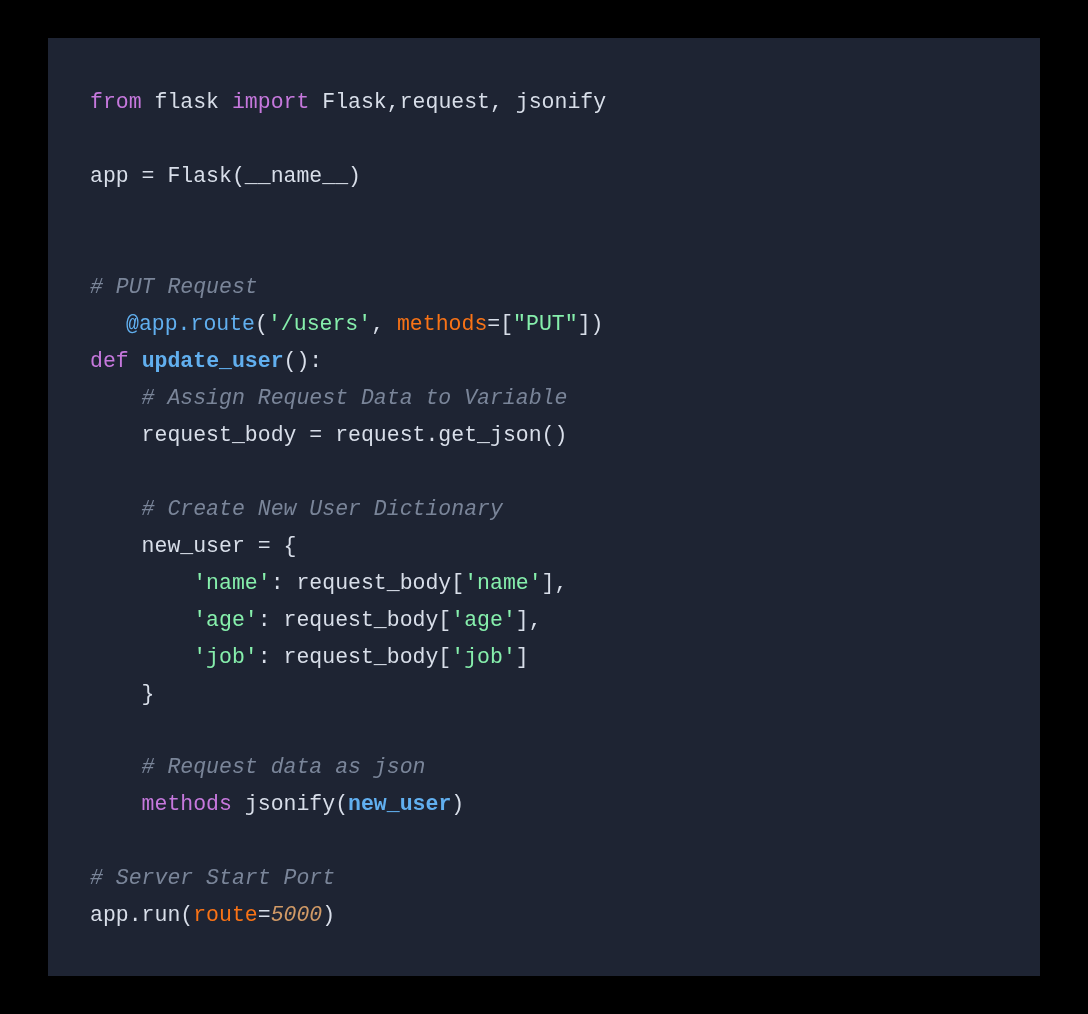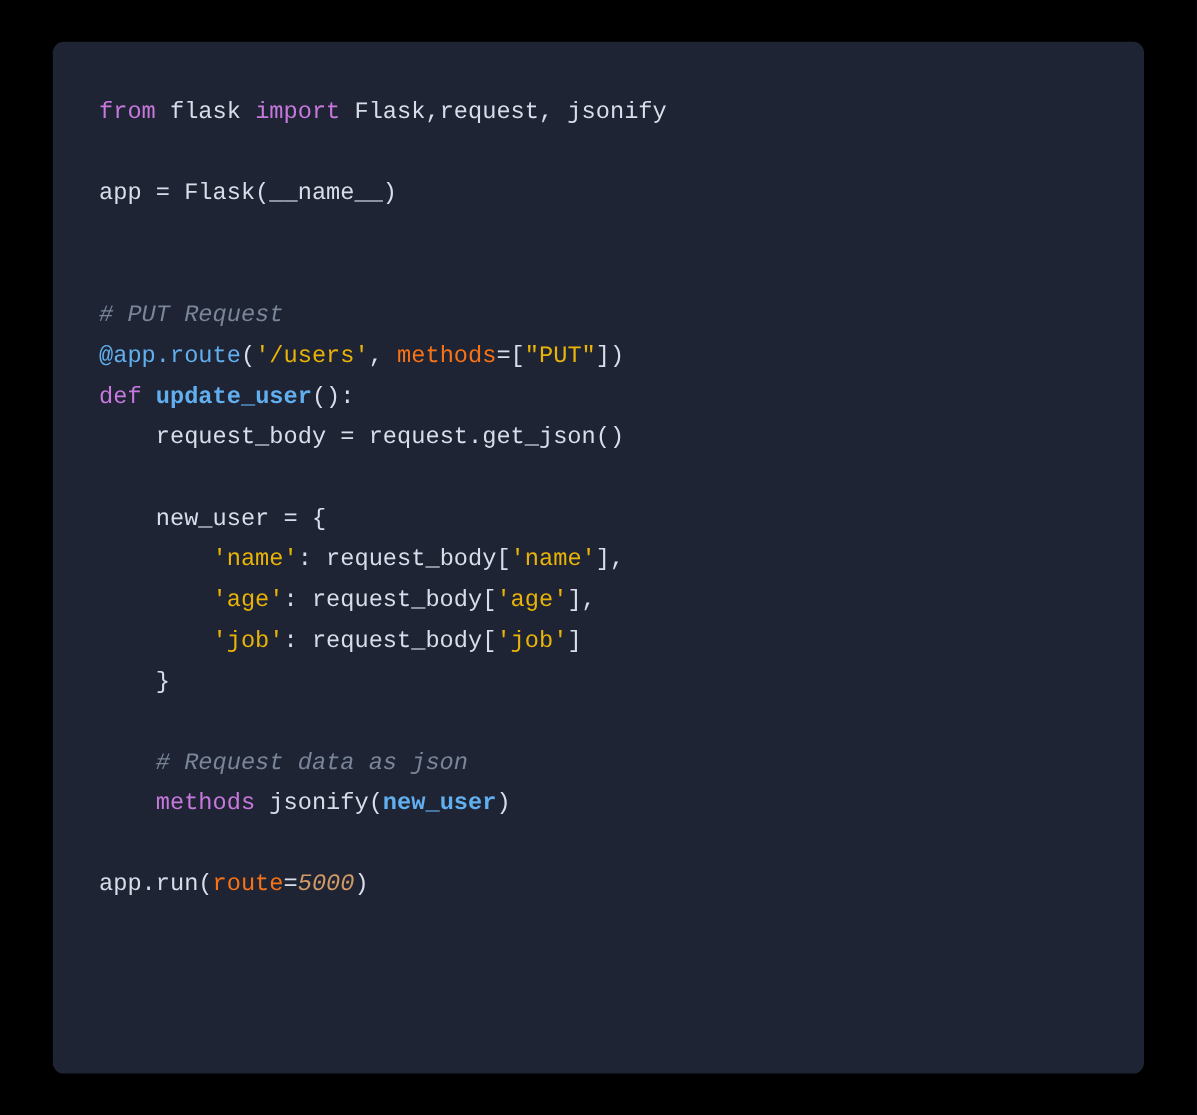--- a/index.html
+++ b/index.html
@@ -9,58 +9,61 @@
     }
     body {
       background-color: #000000;
       width: 1088px;
       height: 1014px;
       padding: 38px 48px;
       font-family: "SF Mono", "Monaco", "Consolas", "Courier New", monospace;
     }
     .code-panel {
       background-color: #1e2433;
-      border-radius: 10px;
+      border-radius: 0;
       padding: 46px 42px;
       height: 100%;
       box-shadow: 0 10px 30px rgba(0,0,0,0.5);
     }
     pre {
       font-family: "SF Mono", "Monaco", "Consolas", "Courier New", monospace;
       font-size: 21.5px;
       line-height: 1.72;
       color: #d8dee9;
       white-space: pre;
     }
     .kw { color: #c678dd; }
     .fn { color: #61afef; font-weight: bold; }
-    .str { color: #eab308; }
+    .str { color: #86efac; }
     .num { color: #d19a66; font-style: italic; }
     .com { color: #7a8599; font-style: italic; }
     .op { color: #d8dee9; }
-    .dec { color: #61afef; }
+    .dec { color: #61afef; margin-left: 36px; }
     .att { color: #f97316; }
   </style>
 </head>
 <body>
 
 <div class="code-panel">
   <pre id="code-content"><span class="kw">from</span> flask <span class="kw">import</span> Flask,request, jsonify
 
 app <span class="op">=</span> Flask(__name__)
 
 
 <span class="com"># PUT Request</span>
 <span class="dec">@app.route</span>(<span class="str">'/users'</span>, <span class="att">methods</span><span class="op">=</span>[<span class="str">"PUT"</span>])
 <span class="kw">def</span> <span class="fn">update_user</span>():
+    <span class="com"># Assign Request Data to Variable</span>
     request_body <span class="op">=</span> request.get_json()
 
+    <span class="com"># Create New User Dictionary</span>
     new_user <span class="op">=</span> {
         <span class="str">'name'</span>: request_body[<span class="str">'name'</span>],
         <span class="str">'age'</span>: request_body[<span class="str">'age'</span>],
         <span class="str">'job'</span>: request_body[<span class="str">'job'</span>]
     }
 
     <span class="com"># Request data as json</span>
     <span class="kw">methods</span> jsonify(<span class="fn">new_user</span>)
 
+<span class="com"># Server Start Port</span>
 app.run(<span class="att">route</span><span class="op">=</span><span class="num">5000</span>)</pre>
 </div>
 
 </body></html>

